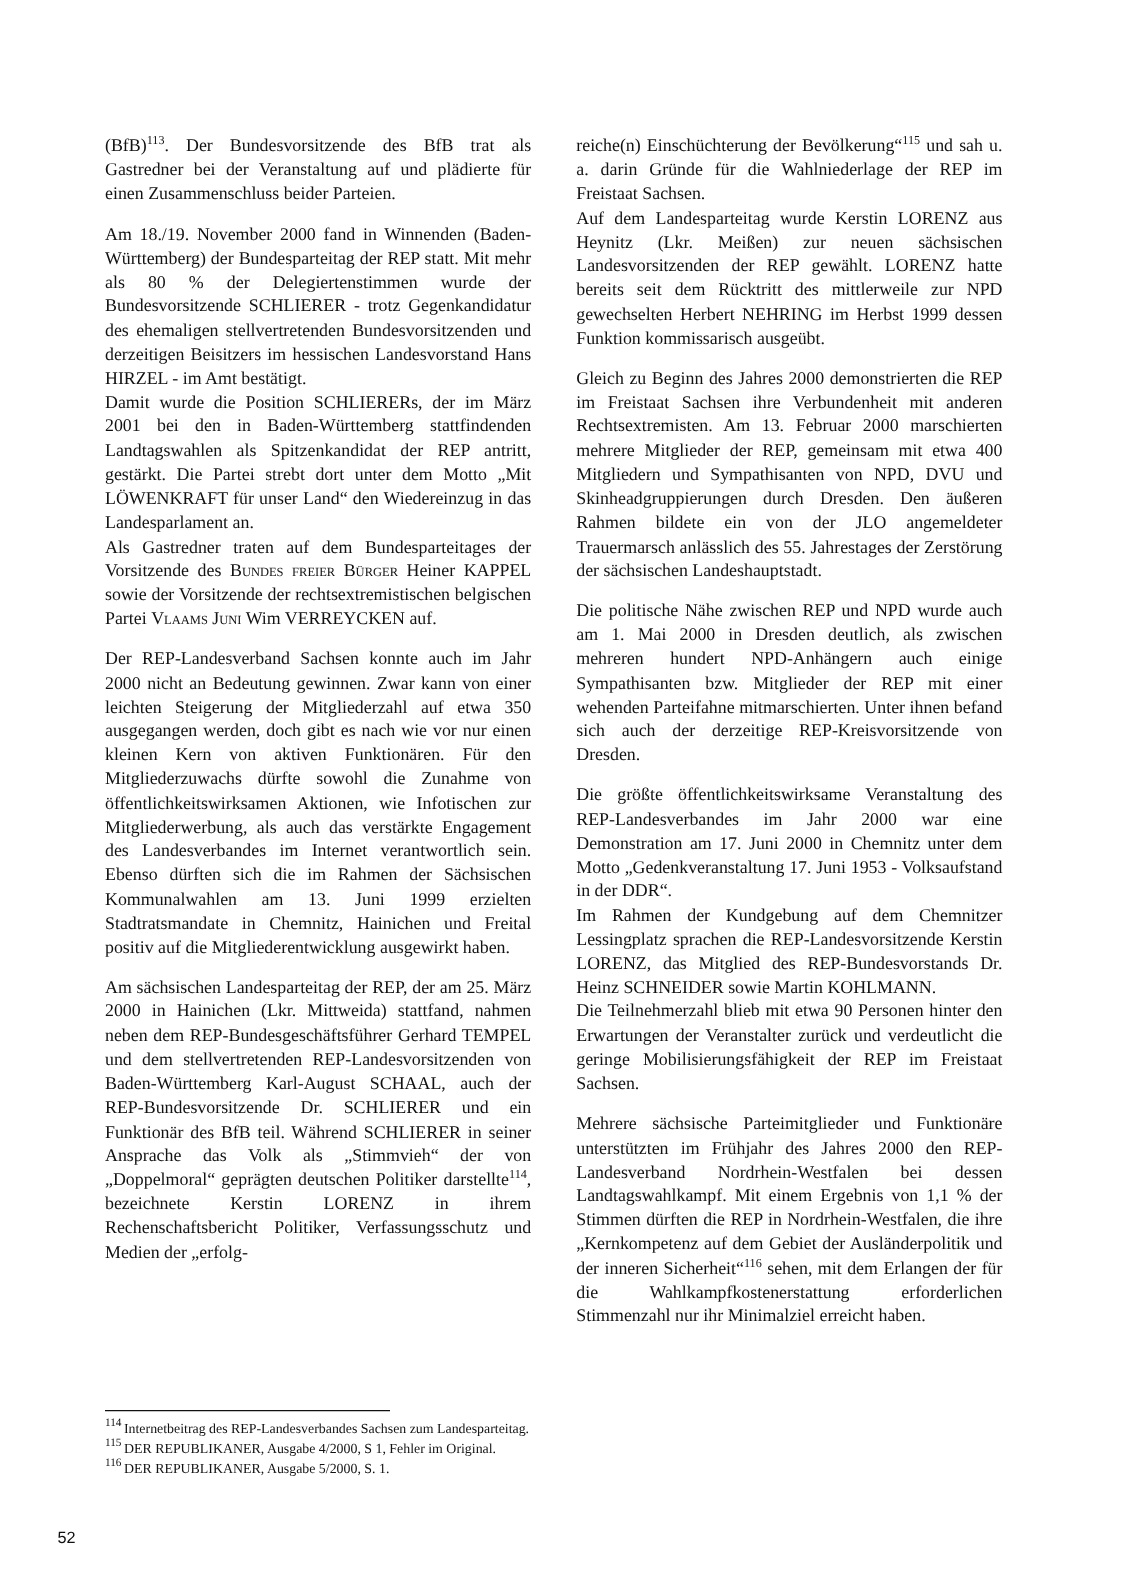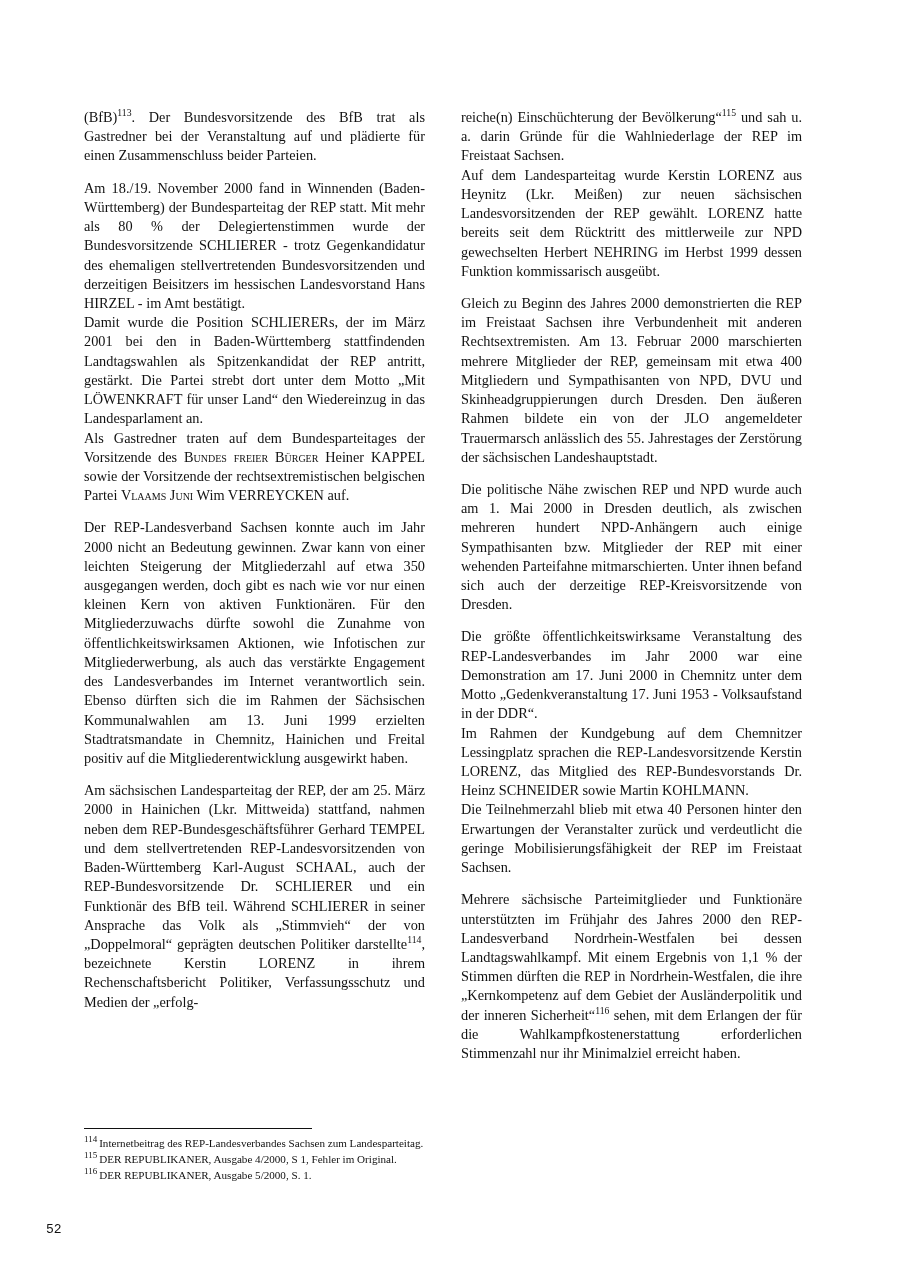--- a/index.html
+++ b/index.html
@@ -73,21 +73,21 @@
     font-size: 9px;
     vertical-align: super;
     line-height: 0;
     margin-right: 2px;
   }
   .page-number {
     position: absolute;
     left: 46px;
     top: 1222px;
     font-size: 13px;
-    font-family: Liberation Mono, monospace;
+    font-family: Liberation Sans, sans-serif;
     color: #111111;
   }
 </style>
 </head>
 <body>
 
 <div class="page">
 
   <div class="columns">
     <div class="col" id="left-col">
@@ -98,21 +98,21 @@
         <p class="gap">Der REP-Landesverband Sachsen konnte auch im Jahr 2000 nicht an Bedeutung gewinnen. Zwar kann von einer leichten Steigerung der Mitgliederzahl auf etwa 350 ausgegangen werden, doch gibt es nach wie vor nur einen kleinen Kern von aktiven Funktionären. Für den Mitgliederzuwachs dürfte sowohl die Zunahme von öffentlichkeitswirksamen Aktionen, wie Infotischen zur Mitgliederwerbung, als auch das verstärkte Engagement des Landesverbandes im Internet verantwortlich sein. Ebenso dürften sich die im Rahmen der Sächsischen Kommunalwahlen am 13. Juni 1999 erzielten Stadtratsmandate in Chemnitz, Hainichen und Freital positiv auf die Mitgliederentwicklung ausgewirkt haben.</p>
         <p class="gap">Am sächsischen Landesparteitag der REP, der am 25. März 2000 in Hainichen (Lkr. Mittweida) stattfand, nahmen neben dem REP-Bundesgeschäftsführer Gerhard TEMPEL und dem stellvertretenden REP-Landesvorsitzenden von Baden-Württemberg Karl-August SCHAAL, auch der REP-Bundesvorsitzende Dr. SCHLIERER und ein Funktionär des BfB teil. Während SCHLIERER in seiner Ansprache das Volk als „Stimmvieh“ der von „Doppelmoral“ geprägten deutschen Politiker darstellte<sup>114</sup>, bezeichnete Kerstin LORENZ in ihrem Rechenschaftsbericht Politiker, Verfassungsschutz und Medien der „erfolg-</p>
       </div>
     <div class="col" id="right-col">
         <p>reiche(n) Einschüchterung der Bevölkerung“<sup>115</sup> und sah u. a. darin Gründe für die Wahlniederlage der REP im Freistaat Sachsen.</p>
         <p>Auf dem Landesparteitag wurde Kerstin LORENZ aus Heynitz (Lkr. Meißen) zur neuen sächsischen Landesvorsitzenden der REP gewählt. LORENZ hatte bereits seit dem Rücktritt des mittlerweile zur NPD gewechselten Herbert NEHRING im Herbst 1999 dessen Funktion kommissarisch ausgeübt.</p>
         <p class="gap">Gleich zu Beginn des Jahres 2000 demonstrierten die REP im Freistaat Sachsen ihre Verbundenheit mit anderen Rechtsextremisten. Am 13. Februar 2000 marschierten mehrere Mitglieder der REP, gemeinsam mit etwa 400 Mitgliedern und Sympathisanten von NPD, DVU und Skinheadgruppierungen durch Dresden. Den äußeren Rahmen bildete ein von der JLO angemeldeter Trauermarsch anlässlich des 55. Jahrestages der Zerstörung der sächsischen Landeshauptstadt.</p>
         <p class="gap">Die politische Nähe zwischen REP und NPD wurde auch am 1. Mai 2000 in Dresden deutlich, als zwischen mehreren hundert NPD-Anhängern auch einige Sympathisanten bzw. Mitglieder der REP mit einer wehenden Parteifahne mitmarschierten. Unter ihnen befand sich auch der derzeitige REP-Kreisvorsitzende von Dresden.</p>
         <p class="gap">Die größte öffentlichkeitswirksame Veranstaltung des REP-Landesverbandes im Jahr 2000 war eine Demonstration am 17. Juni 2000 in Chemnitz unter dem Motto „Gedenkveranstaltung 17. Juni 1953 - Volksaufstand in der DDR“.</p>
         <p>Im Rahmen der Kundgebung auf dem Chemnitzer Lessingplatz sprachen die REP-Landesvorsitzende Kerstin LORENZ, das Mitglied des REP-Bundesvorstands Dr. Heinz SCHNEIDER sowie Martin KOHLMANN.</p>
-        <p>Die Teilnehmerzahl blieb mit etwa 40 Personen hinter den Erwartungen der Veranstalter zurück und verdeutlicht die geringe Mobilisierungsfähigkeit der REP im Freistaat Sachsen.</p>
+        <p>Die Teilnehmerzahl blieb mit etwa 90 Personen hinter den Erwartungen der Veranstalter zurück und verdeutlicht die geringe Mobilisierungsfähigkeit der REP im Freistaat Sachsen.</p>
         <p class="gap">Mehrere sächsische Parteimitglieder und Funktionäre unterstützten im Frühjahr des Jahres 2000 den REP-Landesverband Nordrhein-Westfalen bei dessen Landtagswahlkampf. Mit einem Ergebnis von 1,1 % der Stimmen dürften die REP in Nordrhein-Westfalen, die ihre „Kernkompetenz auf dem Gebiet der Ausländerpolitik und der inneren Sicherheit“<sup>116</sup> sehen, mit dem Erlangen der für die Wahlkampfkostenerstattung erforderlichen Stimmenzahl nur ihr Minimalziel erreicht haben.</p>
       </div>
   </div>
 
   <div class="footnotes">
     <div class="fn-rule"></div>
     <div id="fn-list">
         <p><span class="fnum">114</span>Internetbeitrag des REP-Landesverbandes Sachsen zum Landesparteitag.</p>
         <p><span class="fnum">115</span>DER REPUBLIKANER, Ausgabe 4/2000, S 1, Fehler im Original.</p>
         <p><span class="fnum">116</span>DER REPUBLIKANER, Ausgabe 5/2000, S. 1.</p>

